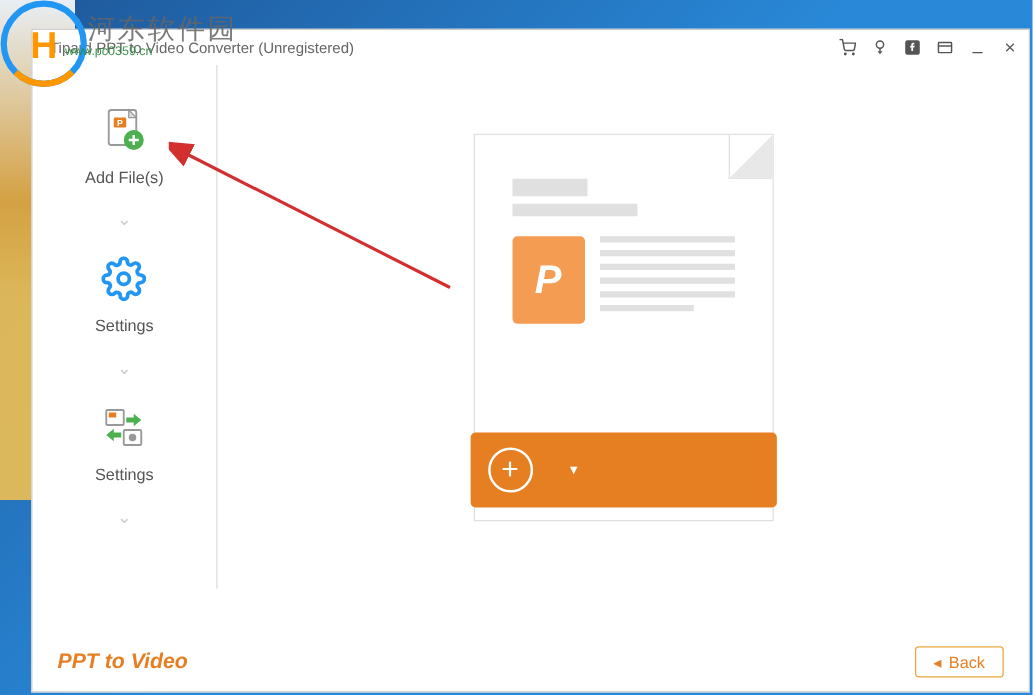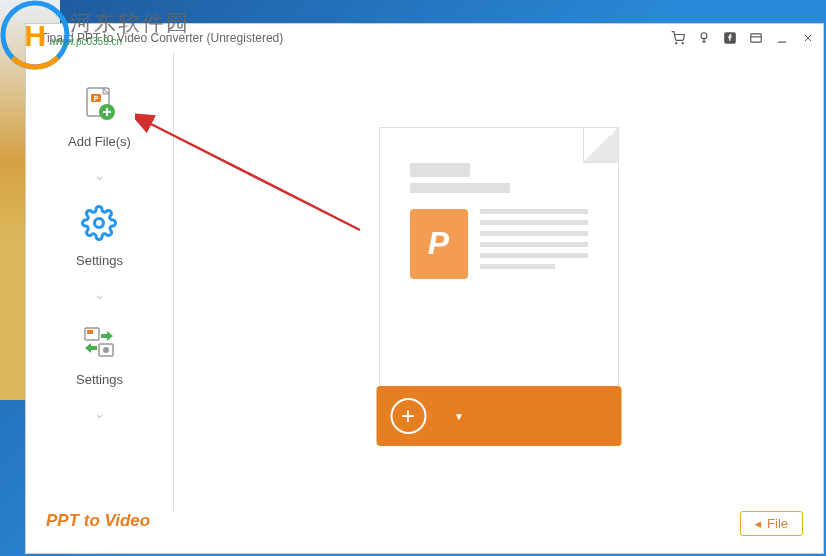--- a/index.html
+++ b/index.html
@@ -31,21 +31,21 @@
     .doc-row { display: flex; gap: 12px; margin-top: 16px; }
     .doc-p-icon { width: 58px; height: 70px; background: #f39c52; border-radius: 4px; display: flex; align-items: center; justify-content: center; color: #fff; font-size: 32px; font-weight: bold; font-style: italic; }
     .doc-lines { flex: 1; display: flex; flex-direction: column; gap: 6px; }
     .doc-line { height: 5px; background: #e0e0e0; }
     
     .add-ppt-btn { position: absolute; bottom: 65px; left: 50%; transform: translateX(-50%); width: 245px; height: 60px; background: #e67e22; border-radius: 4px; display: flex; align-items: center; padding: 0 14px; cursor: pointer; color: #fff; }
     .add-ppt-plus { width: 36px; height: 36px; border: 2px solid #fff; border-radius: 50%; display: flex; align-items: center; justify-content: center; font-size: 24px; margin-right: 20px; }
     .add-ppt-label { font-size: 15px; flex: 1; }
     .add-ppt-dropdown { font-size: 10px; padding-left: 8px; }
     
-    .app-footer { height: 42px; display: flex; align-items: flex-start; justify-content: space-between; padding: 0 20px 6px 20px; }
+    .app-footer { height: 42px; display: flex; align-items: center; justify-content: space-between; padding: 0 20px 6px 20px; margin-top: 40px; }
     .footer-brand { font-size: 17px; font-weight: bold; font-style: italic; color: #e67e22; }
     .back-btn { display: flex; align-items: center; gap: 6px; border: 1px solid #e8a838; color: #e67e22; padding: 4px 14px; border-radius: 3px; cursor: pointer; font-size: 13px; }
     
     .watermark-logo { position: absolute; left: 0; top: 0; width: 70px; height: 70px; z-index: 10; }
     .watermark-text { position: absolute; left: 70px; top: 8px; z-index: 10; font-size: 22px; font-weight: normal; color: #666; letter-spacing: 2px; opacity: 0.85; }
     .watermark-url { position: absolute; left: 52px; top: 36px; z-index: 10; font-size: 10px; font-weight: normal; color: #2a8a3a; opacity: 0.9; }
     
     .red-arrow { position: absolute; left: 135px; top: 110px; z-index: 15; pointer-events: none; }
   </style>
 </head>
@@ -166,21 +166,21 @@
           <span class="add-ppt-dropdown">▼</span>
         </div>
       </div>
     </div>
   </div>
 
   <div class="app-footer">
     <span class="footer-brand">PPT to Video</span>
     <div class="back-btn">
       <span>◂</span>
-      <span>File</span>
+      <span>Back</span>
     </div>
   </div>
 </div>
 
 <div class="watermark-logo">
   <svg width="70" height="70" viewBox="0 0 70 70">
     <circle cx="35" cy="35" r="32" fill="none" stroke="#2196f3" stroke-width="5"></circle>
     <circle cx="35" cy="35" r="32" fill="none" stroke="#ff9800" stroke-width="5" stroke-dasharray="50 150" stroke-dashoffset="-25"></circle>
     <text x="35" y="46" font-size="30" font-weight="bold" fill="#ff9800" text-anchor="middle">H</text>
   </svg>

